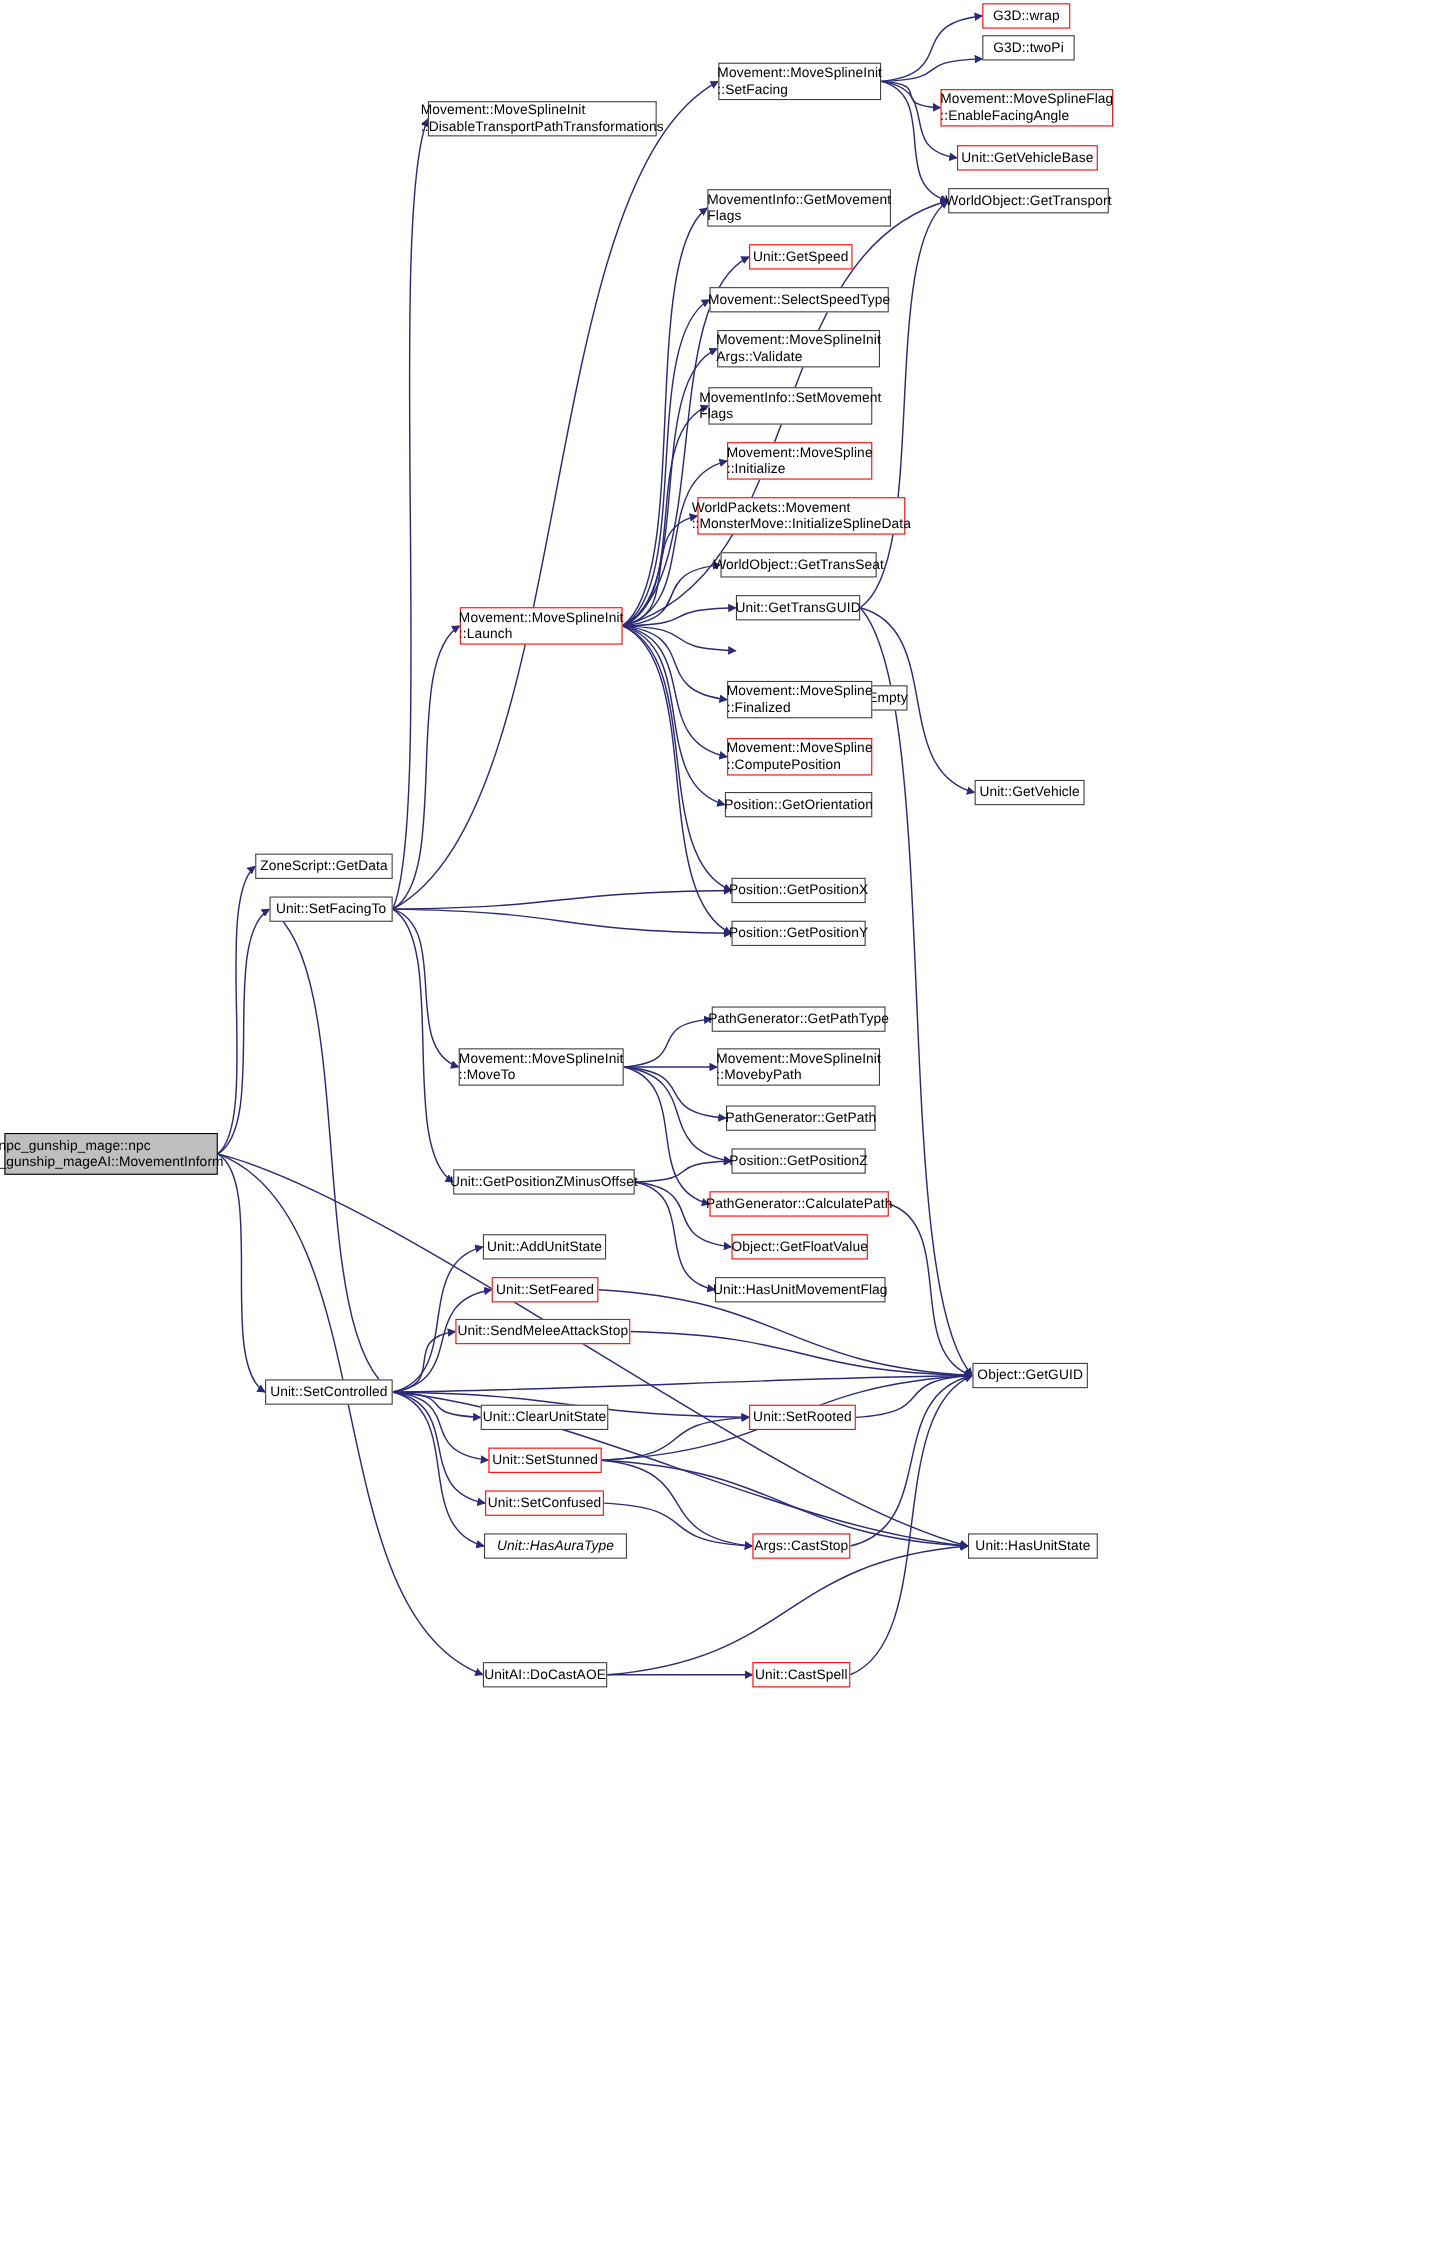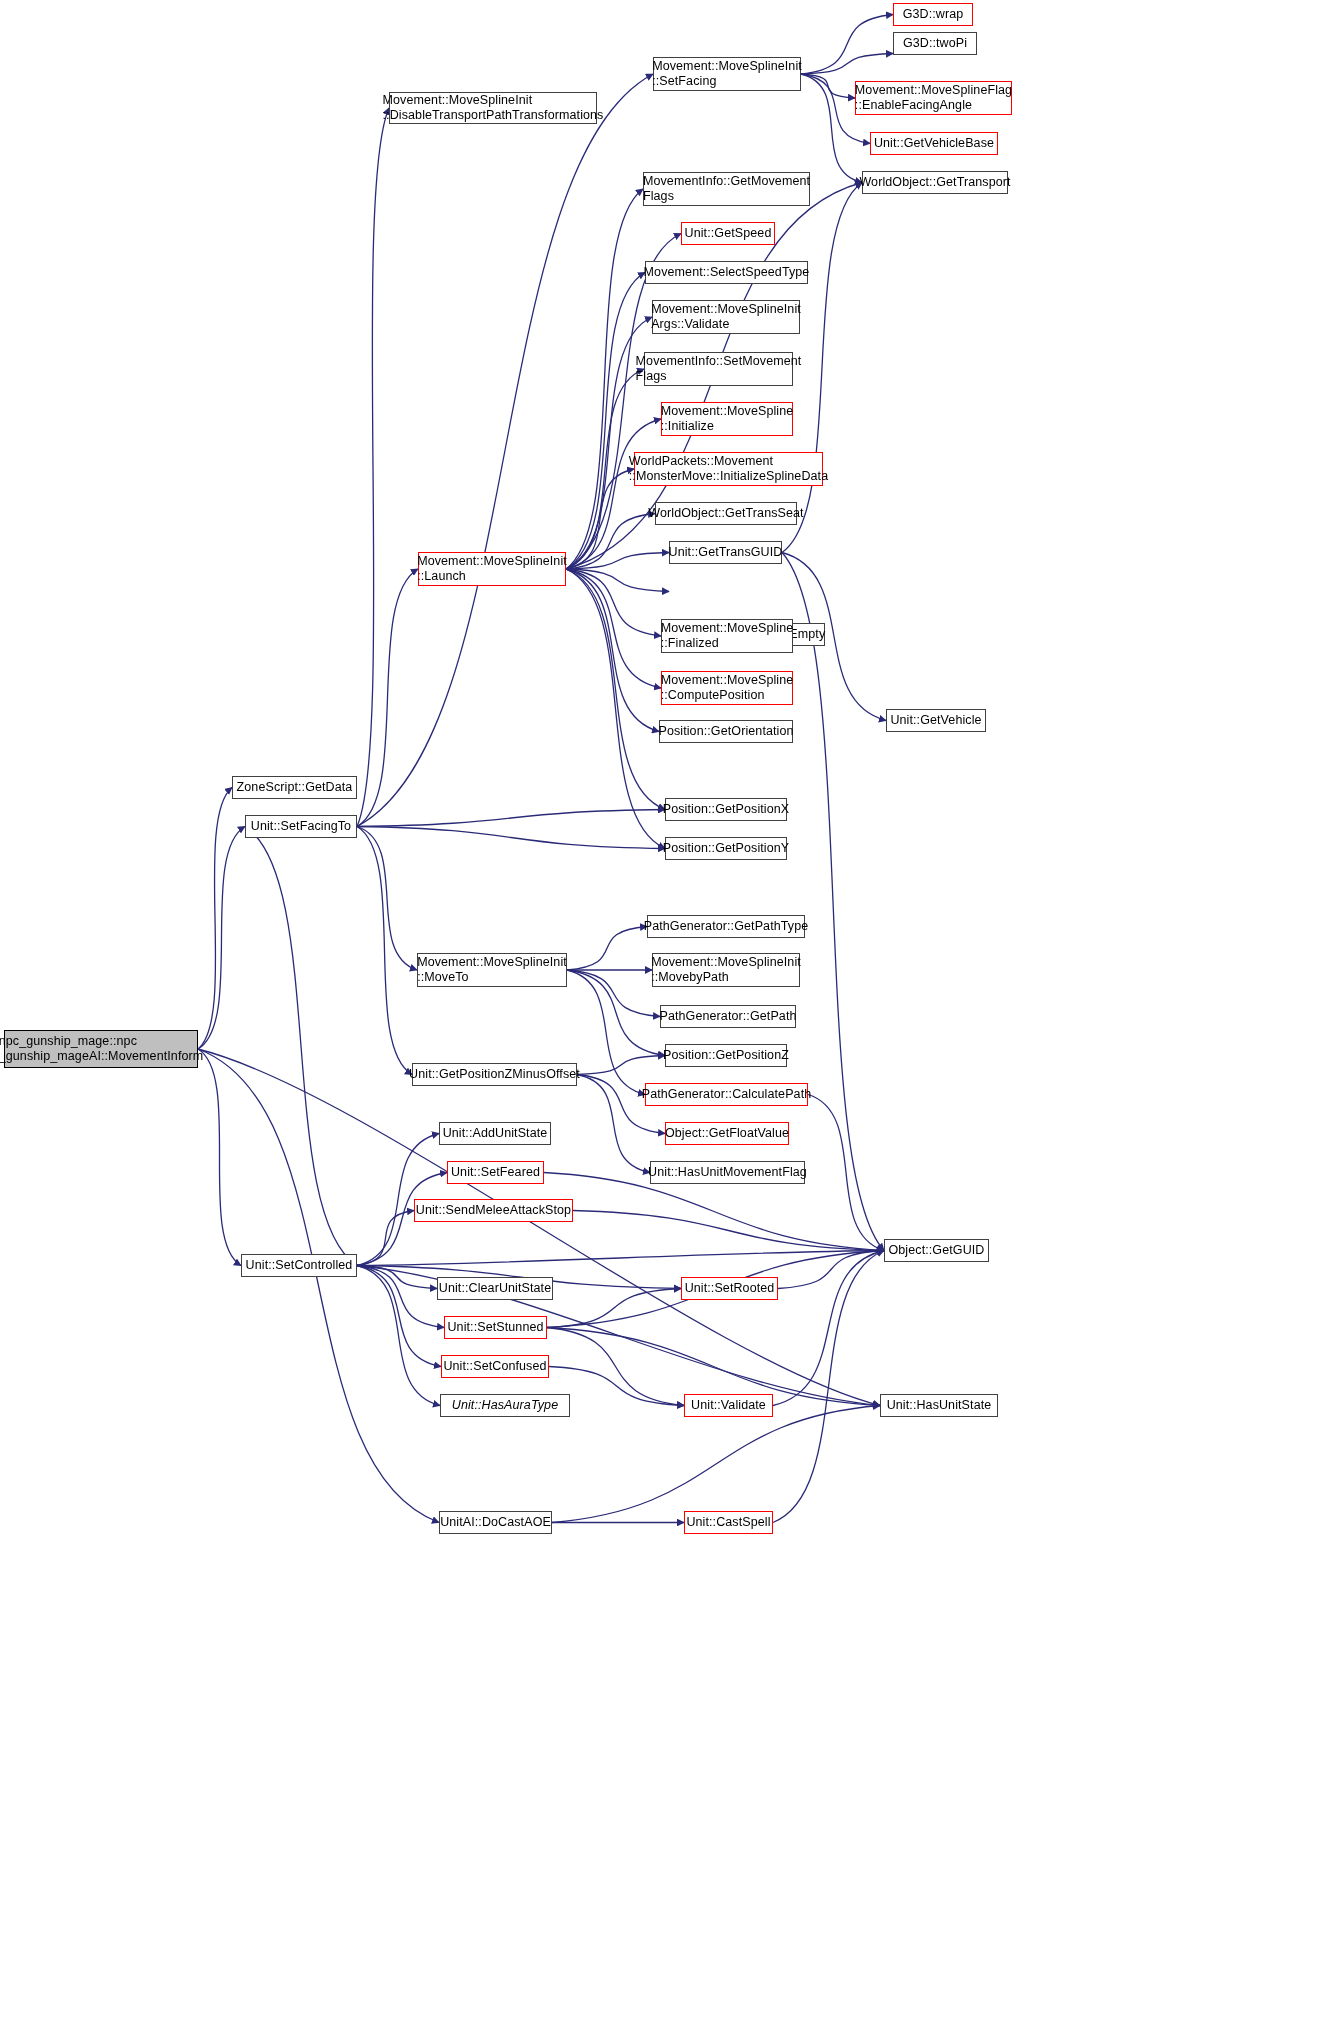--- a/index.html
+++ b/index.html
@@ -176,21 +176,21 @@
       <div class="node" style="left: 665px; top: 837px; width: 122px; height: 23px;">Position::GetPositionY</div>
       <div class="node" style="left: 647px; top: 915px; width: 158px; height: 23px;">PathGenerator::GetPathType</div>
       <div class="node" style="left: 652px; top: 953px; width: 148px; height: 34px;">Movement::MoveSplineInit
 ::MovebyPath</div>
       <div class="node" style="left: 660px; top: 1005px; width: 136px; height: 23px;">PathGenerator::GetPath</div>
       <div class="node" style="left: 665px; top: 1044px; width: 122px; height: 23px;">Position::GetPositionZ</div>
       <div class="node red" style="left: 645px; top: 1083px; width: 163px; height: 23px;">PathGenerator::CalculatePath</div>
       <div class="node red" style="left: 665px; top: 1122px; width: 124px; height: 23px;">Object::GetFloatValue</div>
       <div class="node" style="left: 650px; top: 1161px; width: 155px; height: 23px;">Unit::HasUnitMovementFlag</div>
       <div class="node red" style="left: 681px; top: 1277px; width: 97px; height: 23px;">Unit::SetRooted</div>
-      <div class="node red" style="left: 684px; top: 1394px; width: 89px; height: 23px;">Unit::Validate</div>
+      <div class="node red" style="left: 684px; top: 1394px; width: 89px; height: 23px;">Args::CastStop</div>
       <div class="node red" style="left: 684px; top: 1511px; width: 89px; height: 23px;">Unit::CastSpell</div>
       <div class="node red" style="left: 893px; top: 3px; width: 80px; height: 23px;">G3D::wrap</div>
       <div class="node" style="left: 893px; top: 32px; width: 84px; height: 23px;">G3D::twoPi</div>
       <div class="node red" style="left: 855px; top: 81px; width: 157px; height: 34px;">Movement::MoveSplineFlag
 ::EnableFacingAngle</div>
       <div class="node red" style="left: 870px; top: 132px; width: 128px; height: 23px;">Unit::GetVehicleBase</div>
       <div class="node" style="left: 862px; top: 171px; width: 146px; height: 23px;">WorldObject::GetTransport</div>
       <div class="node" style="left: 886px; top: 709px; width: 100px; height: 23px;">Unit::GetVehicle</div>
       <div class="node" style="left: 884px; top: 1239px; width: 105px; height: 23px;">Object::GetGUID</div>
       <div class="node" style="left: 880px; top: 1394px; width: 118px; height: 23px;">Unit::HasUnitState</div>

